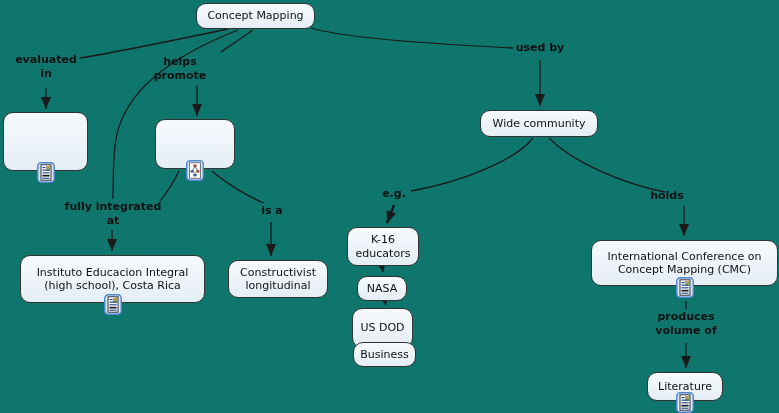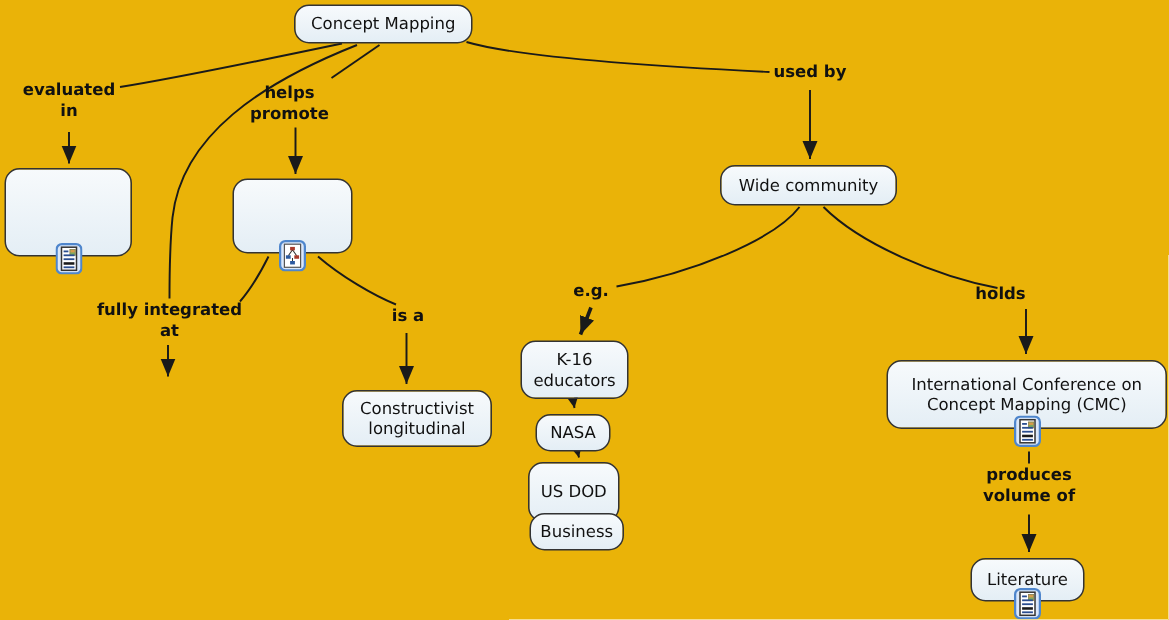--- a/index.html
+++ b/index.html
@@ -1,17 +1,17 @@
 <!DOCTYPE html>
 <html><head>
 <meta charset="utf-8">
 <style>
   html,body{margin:0;padding:0;background:#ffffff;}
   .canvas{
-    position:relative;width:779px;height:413px;background:#eab308;overflow:hidden;
+    position:relative;width:779px;height:413px;background:#0f766e;overflow:hidden;
     font-family:"DejaVu Sans","Liberation Sans",sans-serif;color:#151515;
   }
   svg.connectors{position:absolute;left:0;top:0;width:779px;height:413px;z-index:1;}
   .node{
     position:absolute;display:flex;align-items:center;justify-content:center;
     text-align:center;box-sizing:border-box;padding:2px 5px;
     background:linear-gradient(180deg,#f7fafc 0%,#e4eef5 100%);
     border:1.4px solid #333333;border-radius:10px;
     font-size:11px;line-height:13.5px;color:#111111;z-index:2;
   }
@@ -100,20 +100,28 @@
   </div>
 
   <div class="node" style="left:155px;top:119px;width:80px;height:50px;">
     <span class="res-icon">
       <svg viewBox="0 0 18 21">
           <use href="#icon-cmap"></use>
         </svg>
     </span>
   </div>
 
+  <div class="node" style="left:20px;top:255px;width:185px;height:48px;">
+    <span>Instituto Educacion Integral (high school), Costa Rica</span>
+    <span class="res-icon">
+      <svg viewBox="0 0 18 21">
+          <use href="#icon-doc"></use>
+        </svg>
+    </span>
+  </div>
 
   <div class="node" style="left:228px;top:260px;width:100px;height:38px;">
     <span>Constructivist longitudinal</span>
   </div>
 
   <div class="node" style="left:480px;top:110px;width:118px;height:27px;">
     <span>Wide community</span>
   </div>
 
   <div class="node" style="left:347px;top:227px;width:72px;height:39px;">
@@ -145,21 +153,21 @@
     <span>Literature</span>
     <span class="res-icon">
       <svg viewBox="0 0 18 21">
           <use href="#icon-doc"></use>
         </svg>
     </span>
   </div>
 
   <div class="lp" style="left:14px;top:53px;width:64px;">evaluated in</div>
 
-  <div class="lp" style="left:164px;top:55px;width:58px;">helps promote</div>
+  <div class="lp" style="left:151px;top:55px;width:58px;">helps promote</div>
 
   <div class="lp" style="left:514px;top:41px;width:52px;">used by</div>
 
   <div class="lp" style="left:64px;top:200px;width:98px;">fully integrated at</div>
 
   <div class="lp" style="left:257px;top:204px;width:30px;">is a</div>
 
   <div class="lp" style="left:379px;top:187px;width:30px;">e.g.</div>
 
   <div class="lp" style="left:648px;top:189px;width:38px;">holds</div>

